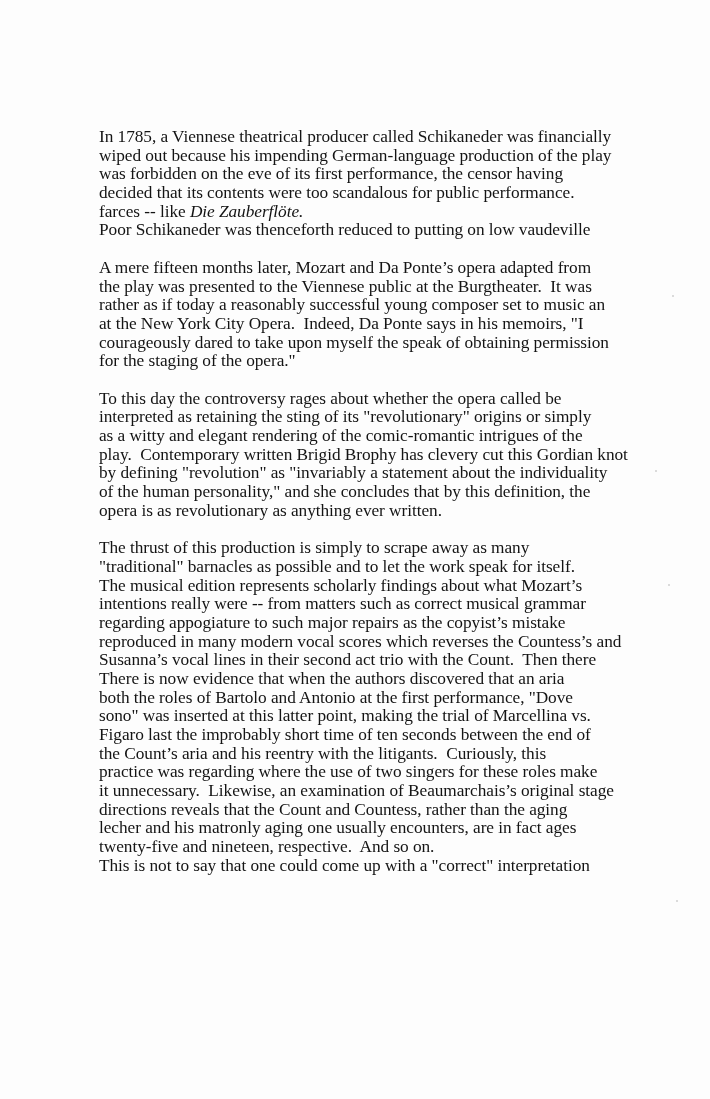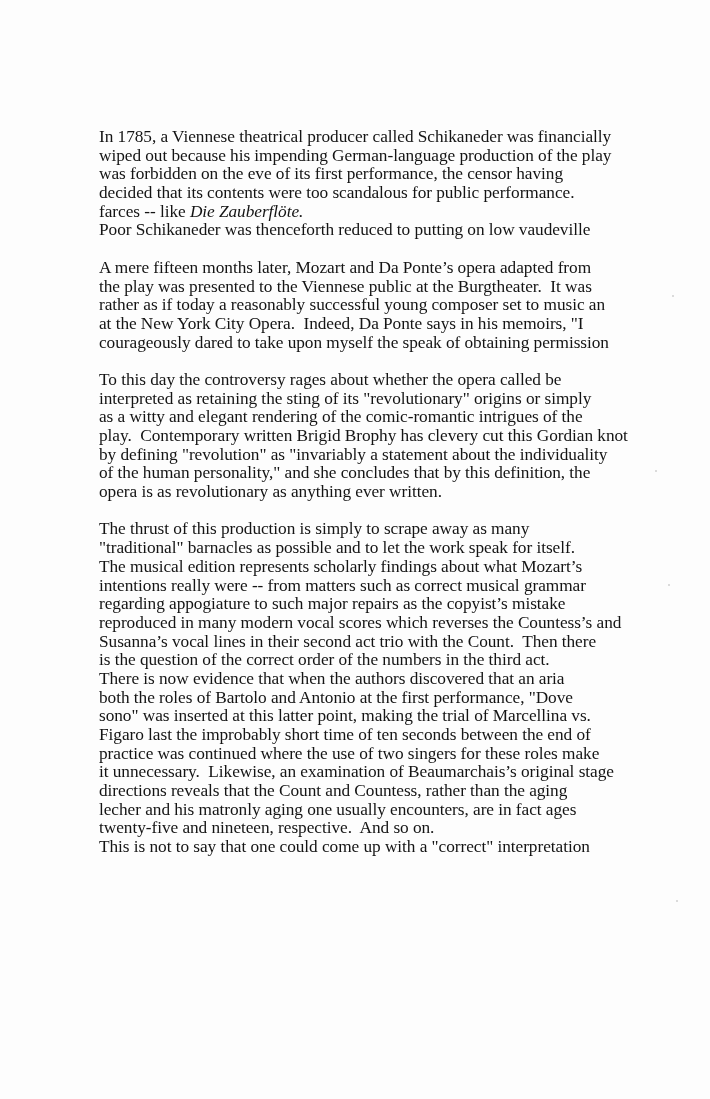--- a/index.html
+++ b/index.html
@@ -72,20 +72,21 @@
       <span class="line">Poor Schikaneder was thenceforth reduced to putting on low vaudeville</span>
     </div>
     <span class="gap"></span>
 
     <div class="para">
       <span class="line">A mere fifteen months later, Mozart and Da Ponte’s opera adapted from</span>
       <span class="line">the play was presented to the Viennese public at the Burgtheater.  It was</span>
       <span class="line">rather as if today a reasonably successful young composer set to music an</span>
       <span class="line">at the New York City Opera.  Indeed, Da Ponte says in his memoirs, "I</span>
       <span class="line">courageously dared to take upon myself the speak of obtaining permission</span>
+      <span class="line">for the staging of the opera."</span>
     </div>
     <span class="gap"></span>
 
     <div class="para">
       <span class="line">To this day the controversy rages about whether the opera called be</span>
       <span class="line">interpreted as retaining the sting of its "revolutionary" origins or simply</span>
       <span class="line">as a witty and elegant rendering of the comic-romantic intrigues of the</span>
       <span class="line">play.  Contemporary written Brigid Brophy has clevery cut this Gordian knot</span>
       <span class="line">by defining "revolution" as "invariably a statement about the individuality</span>
       <span class="line">of the human personality," and she concludes that by this definition, the</span>
@@ -94,26 +95,26 @@
     <span class="gap"></span>
 
     <div class="para">
       <span class="line">The thrust of this production is simply to scrape away as many</span>
       <span class="line">"traditional" barnacles as possible and to let the work speak for itself.</span>
       <span class="line">The musical edition represents scholarly findings about what Mozart’s</span>
       <span class="line">intentions really were -- from matters such as correct musical grammar</span>
       <span class="line">regarding appogiature to such major repairs as the copyist’s mistake</span>
       <span class="line">reproduced in many modern vocal scores which reverses the Countess’s and</span>
       <span class="line">Susanna’s vocal lines in their second act trio with the Count.  Then there</span>
-      <span class="line">is the question of the correct order of the numbers in the third act.</span>
       <span class="line">There is now evidence that when the authors discovered that an aria</span>
       <span class="line">both the roles of Bartolo and Antonio at the first performance, "Dove</span>
       <span class="line">sono" was inserted at this latter point, making the trial of Marcellina vs.</span>
       <span class="line">Figaro last the improbably short time of ten seconds between the end of</span>
-      <span class="line">practice was continued where the use of two singers for these roles make</span>
+      <span class="line">the Count’s aria and his reentry with the litigants.  Curiously, this</span>
+      <span class="line">practice was regarding where the use of two singers for these roles make</span>
       <span class="line">it unnecessary.  Likewise, an examination of Beaumarchais’s original stage</span>
       <span class="line">directions reveals that the Count and Countess, rather than the aging</span>
       <span class="line">lecher and his matronly aging one usually encounters, are in fact ages</span>
       <span class="line">twenty-five and nineteen, respective.  And so on.</span>
     </div>
 
     <div class="para">
       <span class="line">This is not to say that one could come up with a "correct" interpretation</span>
     </div>
   </div>

